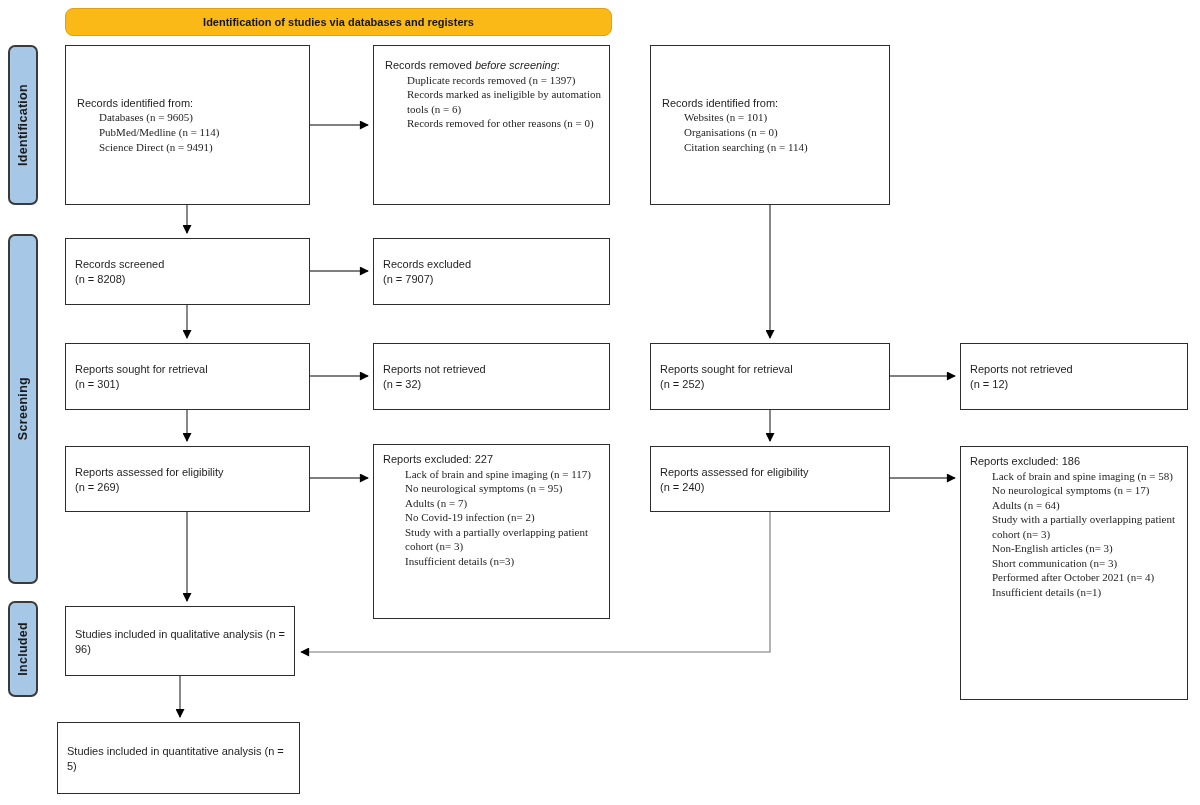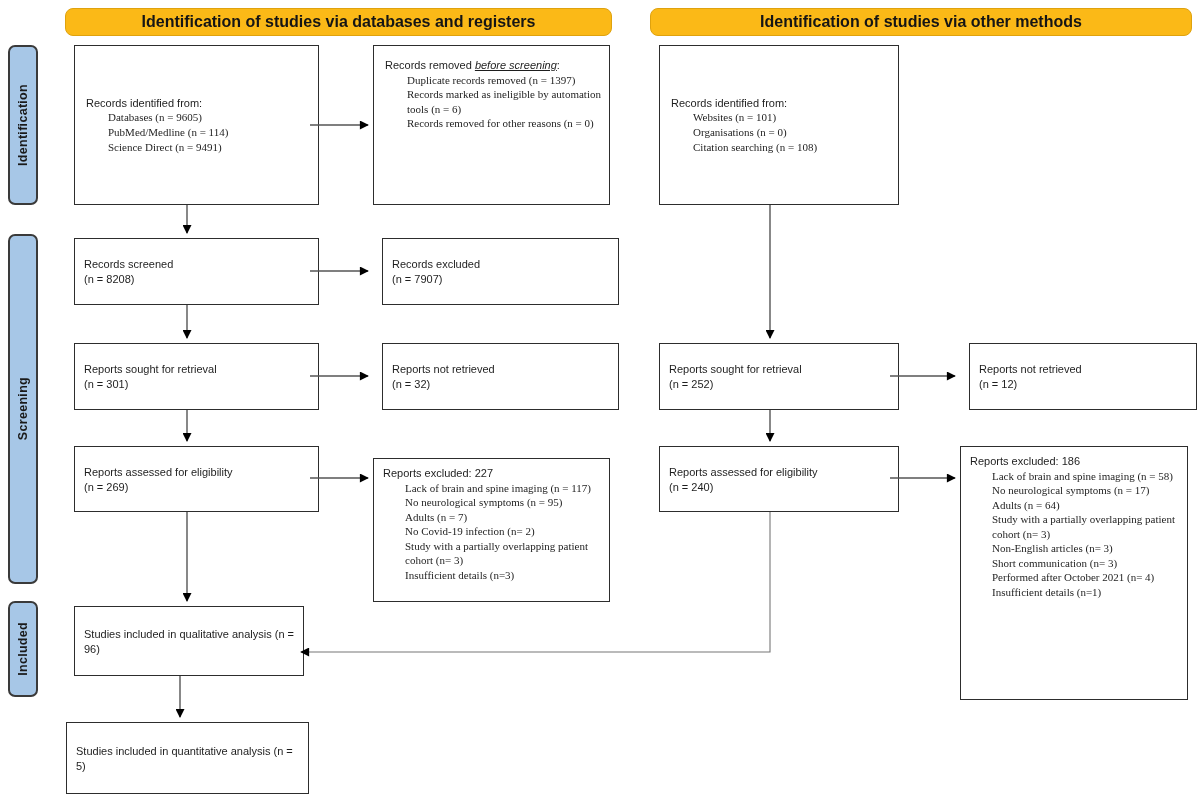--- a/index.html
+++ b/index.html
@@ -3,50 +3,49 @@
 <meta charset="utf-8">
 <style>
   html,body { margin:0; padding:0; background:#ffffff; }
   #canvas {
     position:relative; width:1200px; height:805px; background:#ffffff;
     font-family:"Liberation Sans", sans-serif; color:#222; overflow:hidden;
   }
   .hdr {
     position:absolute; height:26px; background:#FBB917; border:1px solid #DFA20E;
     border-radius:8px; display:flex; align-items:center; justify-content:center;
-    font-size:16px; font-weight:bold; color:#151515;
+    font-size:11px; font-weight:bold; color:#151515;
   }
   .pill {
     position:absolute; left:8px; width:30px; background:#A7C7E7;
     border:2px solid #3A3A3A; border-radius:7px;
     display:flex; align-items:center; justify-content:center; box-sizing:border-box;
   }
   .pill span {
     writing-mode:vertical-rl; transform:rotate(180deg);
     font-size:12.5px; font-weight:bold; color:#1A1A1A; letter-spacing:.3px; white-space:nowrap;
   }
   .box {
     position:absolute; background:#ffffff; border:1.6px solid #2D2D2D;
     box-sizing:border-box; font-size:11px; line-height:1.32; color:#1E1E1E;
   }
-  .vcenter { display:flex; flex-direction:column; justify-content:center;margin-left:9px; }
+  .vcenter { display:flex; flex-direction:column; justify-content:center; }
   .pad  { padding:6px 8px 6px 11px; }
   .padt { padding:13px 8px 6px 11px; }
   .padl { padding:7px 6px 6px 9px; }
   .indent { margin-left:22px;font-family:Liberation Serif, serif; }
-  .it { font-style:italic;text-decoration:underline; }
+  .it { font-style:italic; }
   svg.arrows { position:absolute; left:0; top:0; pointer-events:none; }
 </style>
 </head>
 <body>
 
 <div id="canvas">
 
   <div class="hdr" style="left:65px; top:8px; width:545px;">Identification of studies via databases and registers</div>
-  <div class="hdr" style="left:650px; top:8px; width:540px;">Identification of studies via other methods</div>
 
   <div class="pill" style="top:45px; height:160px;">
     <span>Identification</span>
   </div>
   <div class="pill" style="top:234px; height:350px;">
     <span>Screening</span>
   </div>
   <div class="pill" style="top:601px; height:96px;">
     <span>Included</span>
   </div>
@@ -67,21 +66,21 @@
       <div class="indent">Records marked as ineligible by automation tools (n = 6)</div>
       <div class="indent">Records removed for other reasons (n = 0)</div>
     </div>
   </div>
 
   <div class="box vcenter" style="left:650px; top:45px; width:240px; height:160px;">
     <div class="pad">
       <div>Records identified from:</div>
       <div class="indent">Websites (n = 101)</div>
       <div class="indent">Organisations (n = 0)</div>
-      <div class="indent">Citation searching (n = 108)</div>
+      <div class="indent">Citation searching (n = 114)</div>
     </div>
   </div>
 
   <div class="box vcenter" style="left:65px; top:238px; width:245px; height:67px;">
     <div class="padl">
       <div>Records screened</div>
       <div>(n = 8208)</div>
     </div>
   </div>
   <div class="box vcenter" style="left:373px; top:238px; width:237px; height:67px;">
@@ -116,21 +115,21 @@
     </div>
   </div>
 
   <div class="box vcenter" style="left:65px; top:446px; width:245px; height:66px;">
     <div class="padl">
       <div>Reports assessed for eligibility</div>
       <div>(n = 269)</div>
     </div>
   </div>
 
-  <div class="box" style="left:373px; top:444px; width:237px; height:144px;margin-top:14px;">
+  <div class="box" style="left:373px; top:444px; width:237px; height:175px;">
     <div class="padl">
       <div>Reports excluded: 227</div>
       <div class="indent">Lack of brain and spine imaging (n = 117)</div>
       <div class="indent">No neurological symptoms (n = 95)</div>
       <div class="indent">Adults (n = 7)</div>
       <div class="indent">No Covid-19 infection (n= 2)</div>
       <div class="indent">Study with a partially overlapping patient cohort (n= 3)</div>
       <div class="indent">Insufficient details (n=3)</div>
     </div>
   </div>

